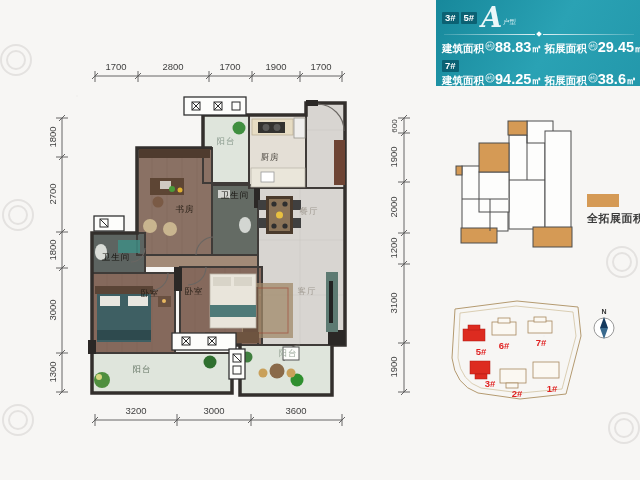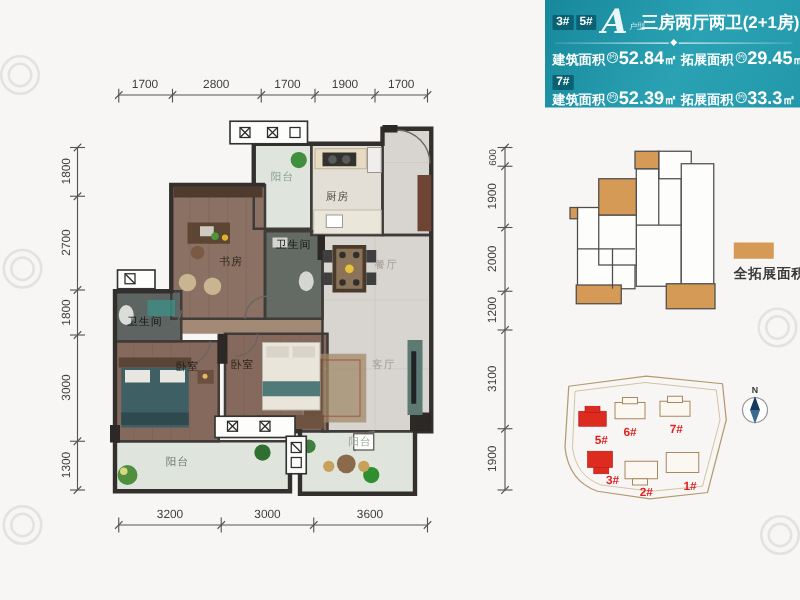--- a/index.html
+++ b/index.html
@@ -391,33 +391,32 @@
     </g>
   </g>
 </svg>
 
   <div class="header">
     <div class="h-row1">
       <span class="badge">3#</span>
       <span class="badge">5#</span>
       <span class="logo-a">A</span>
       <span class="logo-sub">户型</span>
-      <span class="h-title">三房两厅两卫(2+1房)</span>
     </div>
     <div class="h-divider">
       <i class="line"></i>
         <i class="diamond"></i>
         <i class="line rev"></i>
     </div>
     <div class="area-row">
-      <span>建筑面积</span><span class="approx">约</span><b>52.84</b><span>㎡</span>
+      <span>建筑面积</span><span class="approx">约</span><b>88.83</b><span>㎡</span>
       <span>拓展面积</span><span class="approx">约</span><b>29.45</b><span>㎡</span>
     </div>
     <div class="h-row3">
       <span class="badge">7#</span>
     </div>
     <div class="area-row">
-      <span>建筑面积</span><span class="approx">约</span><b>52.39</b><span>㎡</span>
-      <span>拓展面积</span><span class="approx">约</span><b>33.3</b><span>㎡</span>
+      <span>建筑面积</span><span class="approx">约</span><b>94.25</b><span>㎡</span>
+      <span>拓展面积</span><span class="approx">约</span><b>38.6</b><span>㎡</span>
     </div>
   </div>
 
 </div>
 
 </body></html>

